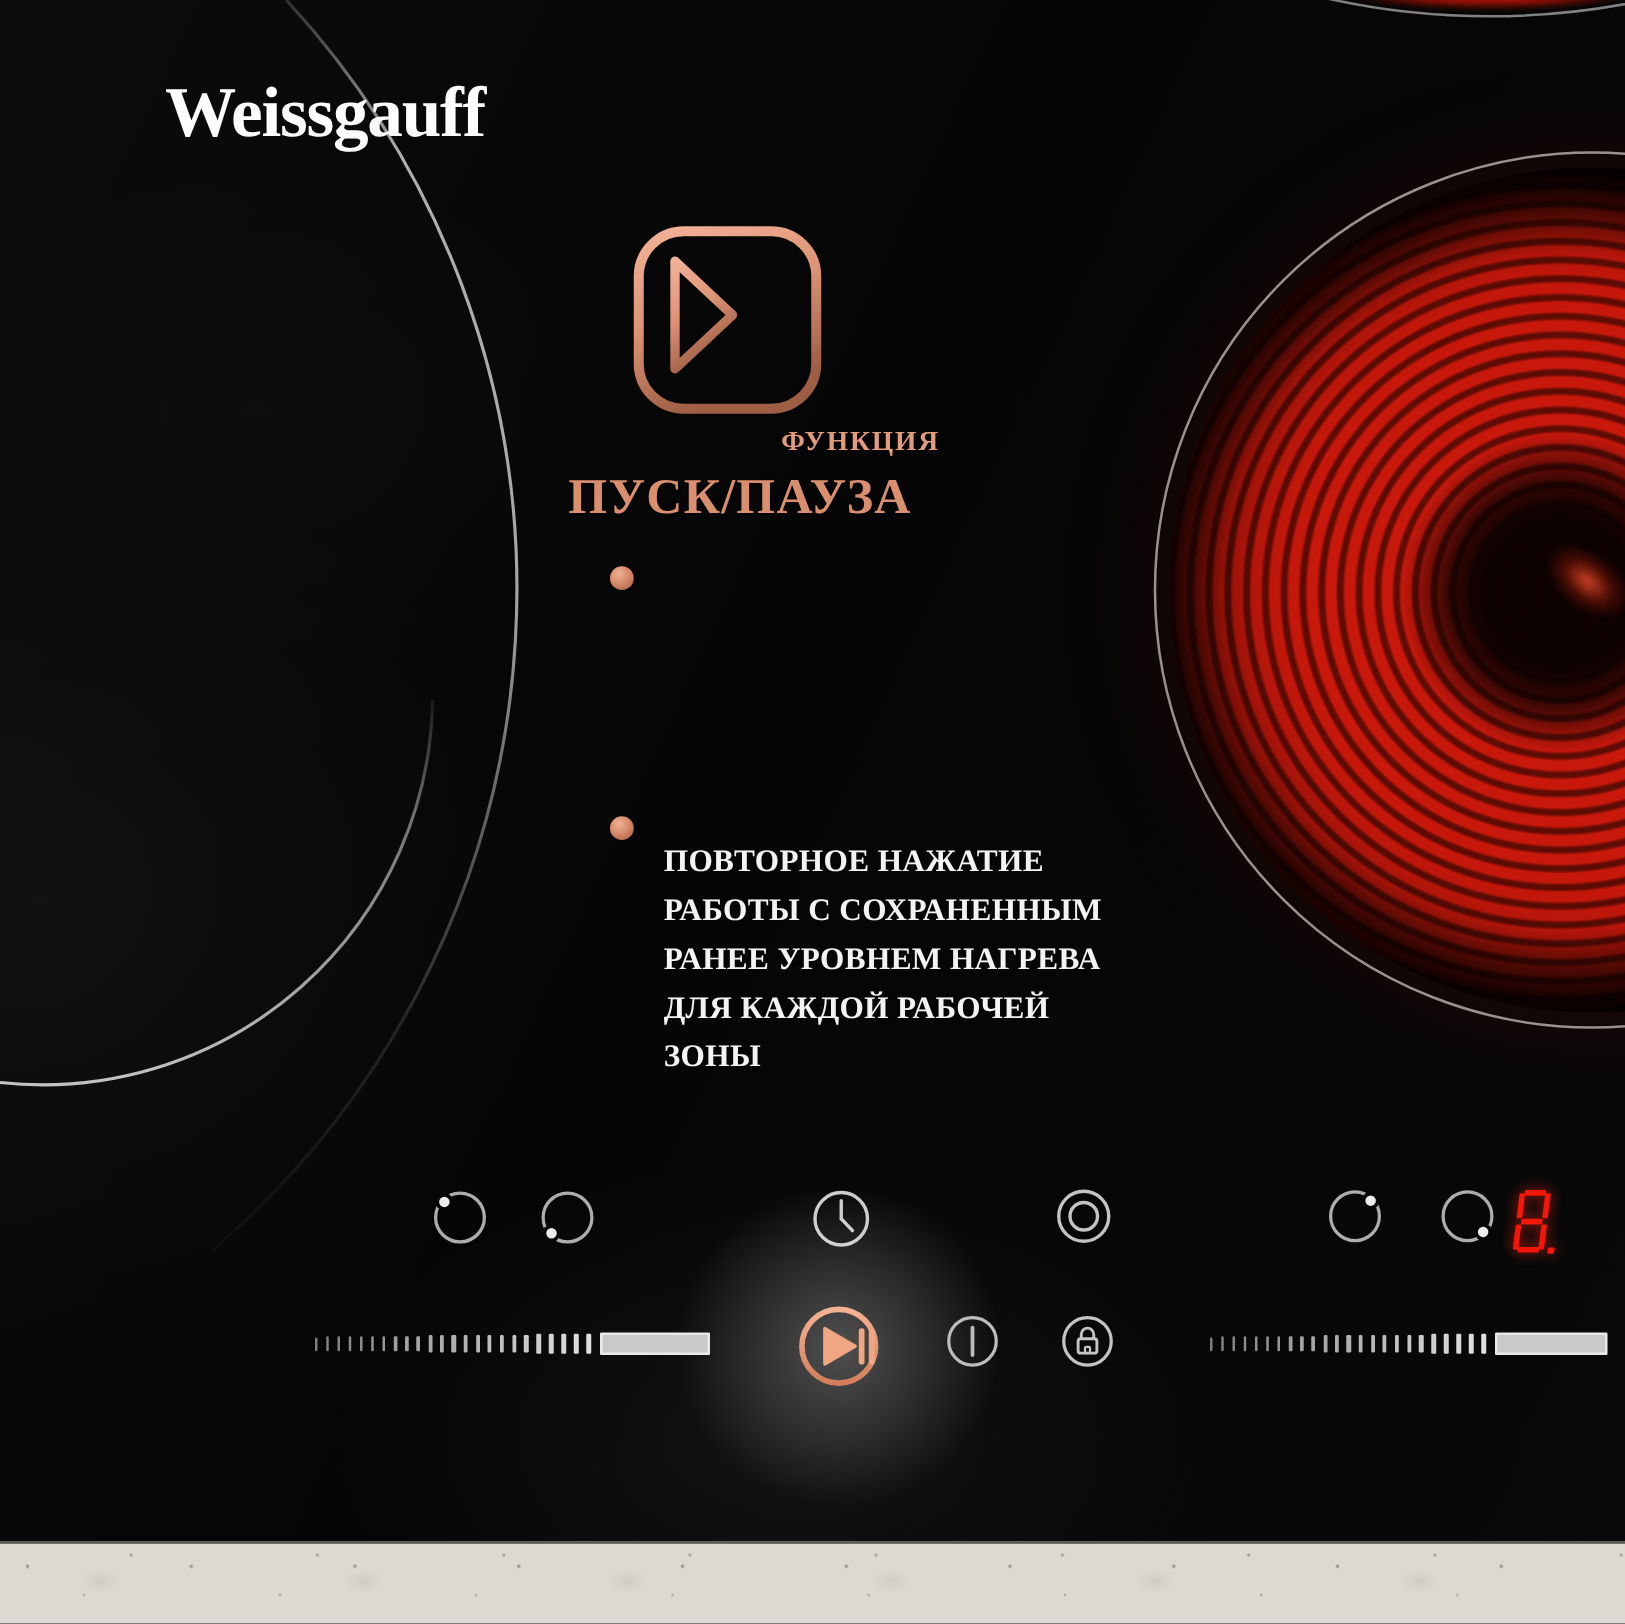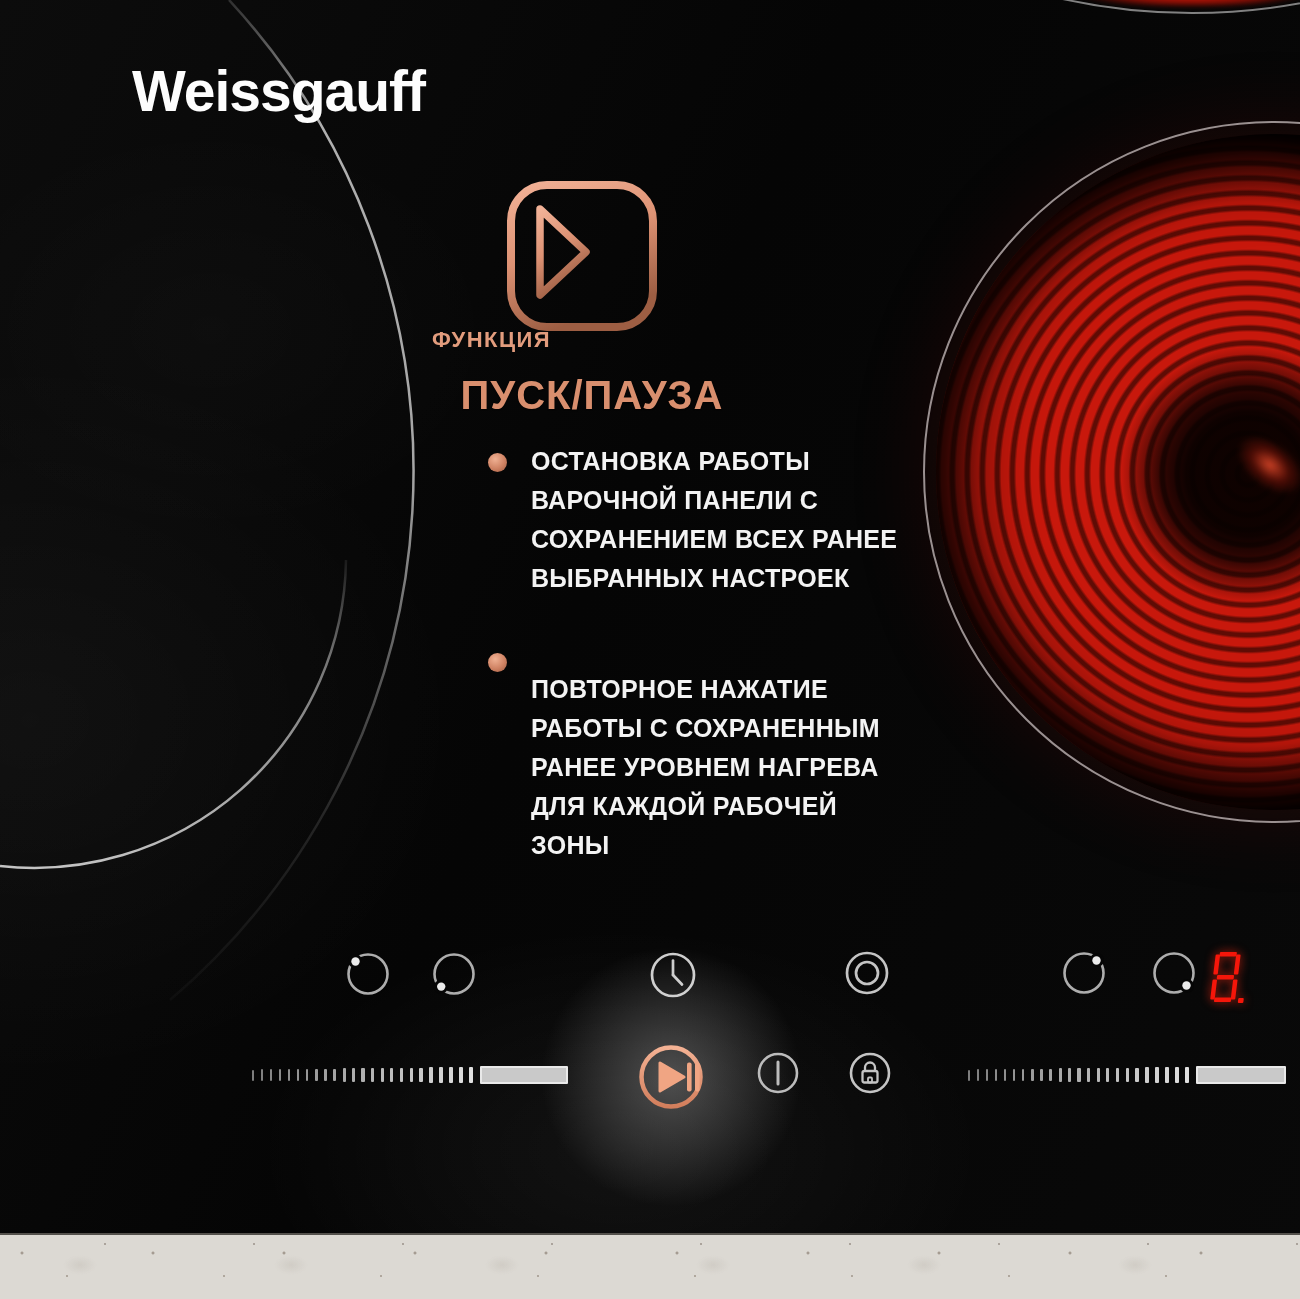--- a/index.html
+++ b/index.html
@@ -1,18 +1,18 @@
 <!DOCTYPE html>
 <html><head>
 <meta charset="utf-8">
 <style>
   html,body{margin:0;padding:0;background:#000;}
   .stage{
     position:relative;width:1300px;height:1299px;overflow:hidden;
-    font-family:Liberation Sans, sans-serif;
+    font-family:Liberation Serif, serif;
     background:
       radial-gradient(620px 520px at 30px 720px, rgba(255,255,255,0.035), transparent 70%),
       radial-gradient(520px 320px at 620px 1150px, rgba(255,255,255,0.05), transparent 70%),
       radial-gradient(420px 300px at 210px 330px, rgba(255,255,255,0.02), transparent 70%),
       linear-gradient(115deg,#0c0c0c 0%,#050505 45%,#090909 100%);
   }
   .abs{position:absolute;}
   
   .arcs{position:absolute;left:0;top:0;pointer-events:none;}
   .burner-top{position:absolute;left:590px;top:-1190px;width:1200px;height:1200px;border-radius:50%;
@@ -30,21 +30,21 @@
       #3c0603;
     box-shadow: inset 0 0 70px 25px rgba(0,0,0,.85), 0 0 80px 10px rgba(150,15,5,.15);}
   .glint{position:absolute;left:296px;top:308px;width:76px;height:46px;border-radius:50%;
     transform:rotate(38deg);
     background:radial-gradient(closest-side, rgba(220,70,40,.9), rgba(150,25,10,.45) 55%, transparent);
     filter:blur(2px);}
   
   .logo{left:132px;top:58px;font-size:57px;font-weight:bold;color:#fdfdfd;letter-spacing:-1px;}
   
   .feature-icon{left:506px;top:180px;}
-  .kicker{left:432px;top:327px;width:320px;text-align:left;
+  .kicker{left:432px;top:340px;width:320px;text-align:right;
     font-size:22px;font-weight:bold;letter-spacing:1.5px;color:#e29c7d;}
   .title{left:432px;top:373px;width:320px;text-align:center;
     font-size:40px;font-weight:bold;letter-spacing:1px;color:#d98f6e;text-shadow:0 1px 1px rgba(0,0,0,.5);}
   .bullet-dot{width:19px;height:19px;border-radius:50%;
     background:radial-gradient(circle at 38% 32%, #f0b193, #cf8263 55%, #9d5a40 100%);}
   .dot1{left:488px;top:453px;} .dot2{left:488px;top:653px;}
   .btext{left:531px;width:380px;font-size:25px;font-weight:bold;color:#f3f3f3;
     letter-spacing:.3px;line-height:39px;}
   .btext1{top:442px;} .btext2{top:642px;margin-top:28px;}
   .btext span{display:block;}
@@ -115,26 +115,20 @@
     </defs>
     <rect x="5" y="5" width="142" height="142" rx="36" fill="none" stroke="url(#cop)" stroke-width="8"></rect>
     <path d="M 34 29 L 80 72 L 34 115 Z" fill="none" stroke="url(#cop)" stroke-width="7.5" stroke-linejoin="round"></path>
     <line x1="95" y1="28" x2="95" y2="116" stroke="url(#cop)" stroke-width="7.5" stroke-linecap="round"></line>
     <line x1="122" y1="28" x2="122" y2="116" stroke="url(#cop)" stroke-width="7.5" stroke-linecap="round"></line>
   </svg>
   <div class="abs kicker">ФУНКЦИЯ</div>
   <div class="abs title">ПУСК/ПАУЗА</div>
 
   <div class="abs bullet-dot dot1"></div>
-  <div class="abs btext btext1">
-    <span>ОСТАНОВКА РАБОТЫ</span>
-    <span>ВАРОЧНОЙ ПАНЕЛИ С</span>
-    <span>СОХРАНЕНИЕМ ВСЕХ РАНЕЕ</span>
-    <span>ВЫБРАННЫХ НАСТРОЕК</span>
-  </div>
 
   <div class="abs bullet-dot dot2"></div>
   <div class="abs btext btext2">
     <span>ПОВТОРНОЕ НАЖАТИЕ</span>
     <span>РАБОТЫ С СОХРАНЕННЫМ</span>
     <span>РАНЕЕ УРОВНЕМ НАГРЕВА</span>
     <span>ДЛЯ КАЖДОЙ РАБОЧЕЙ ЗОНЫ</span>
   </div>
 
   <svg class="abs" style="left:345px;top:951px" width="46" height="46" viewBox="0 0 46 46">

